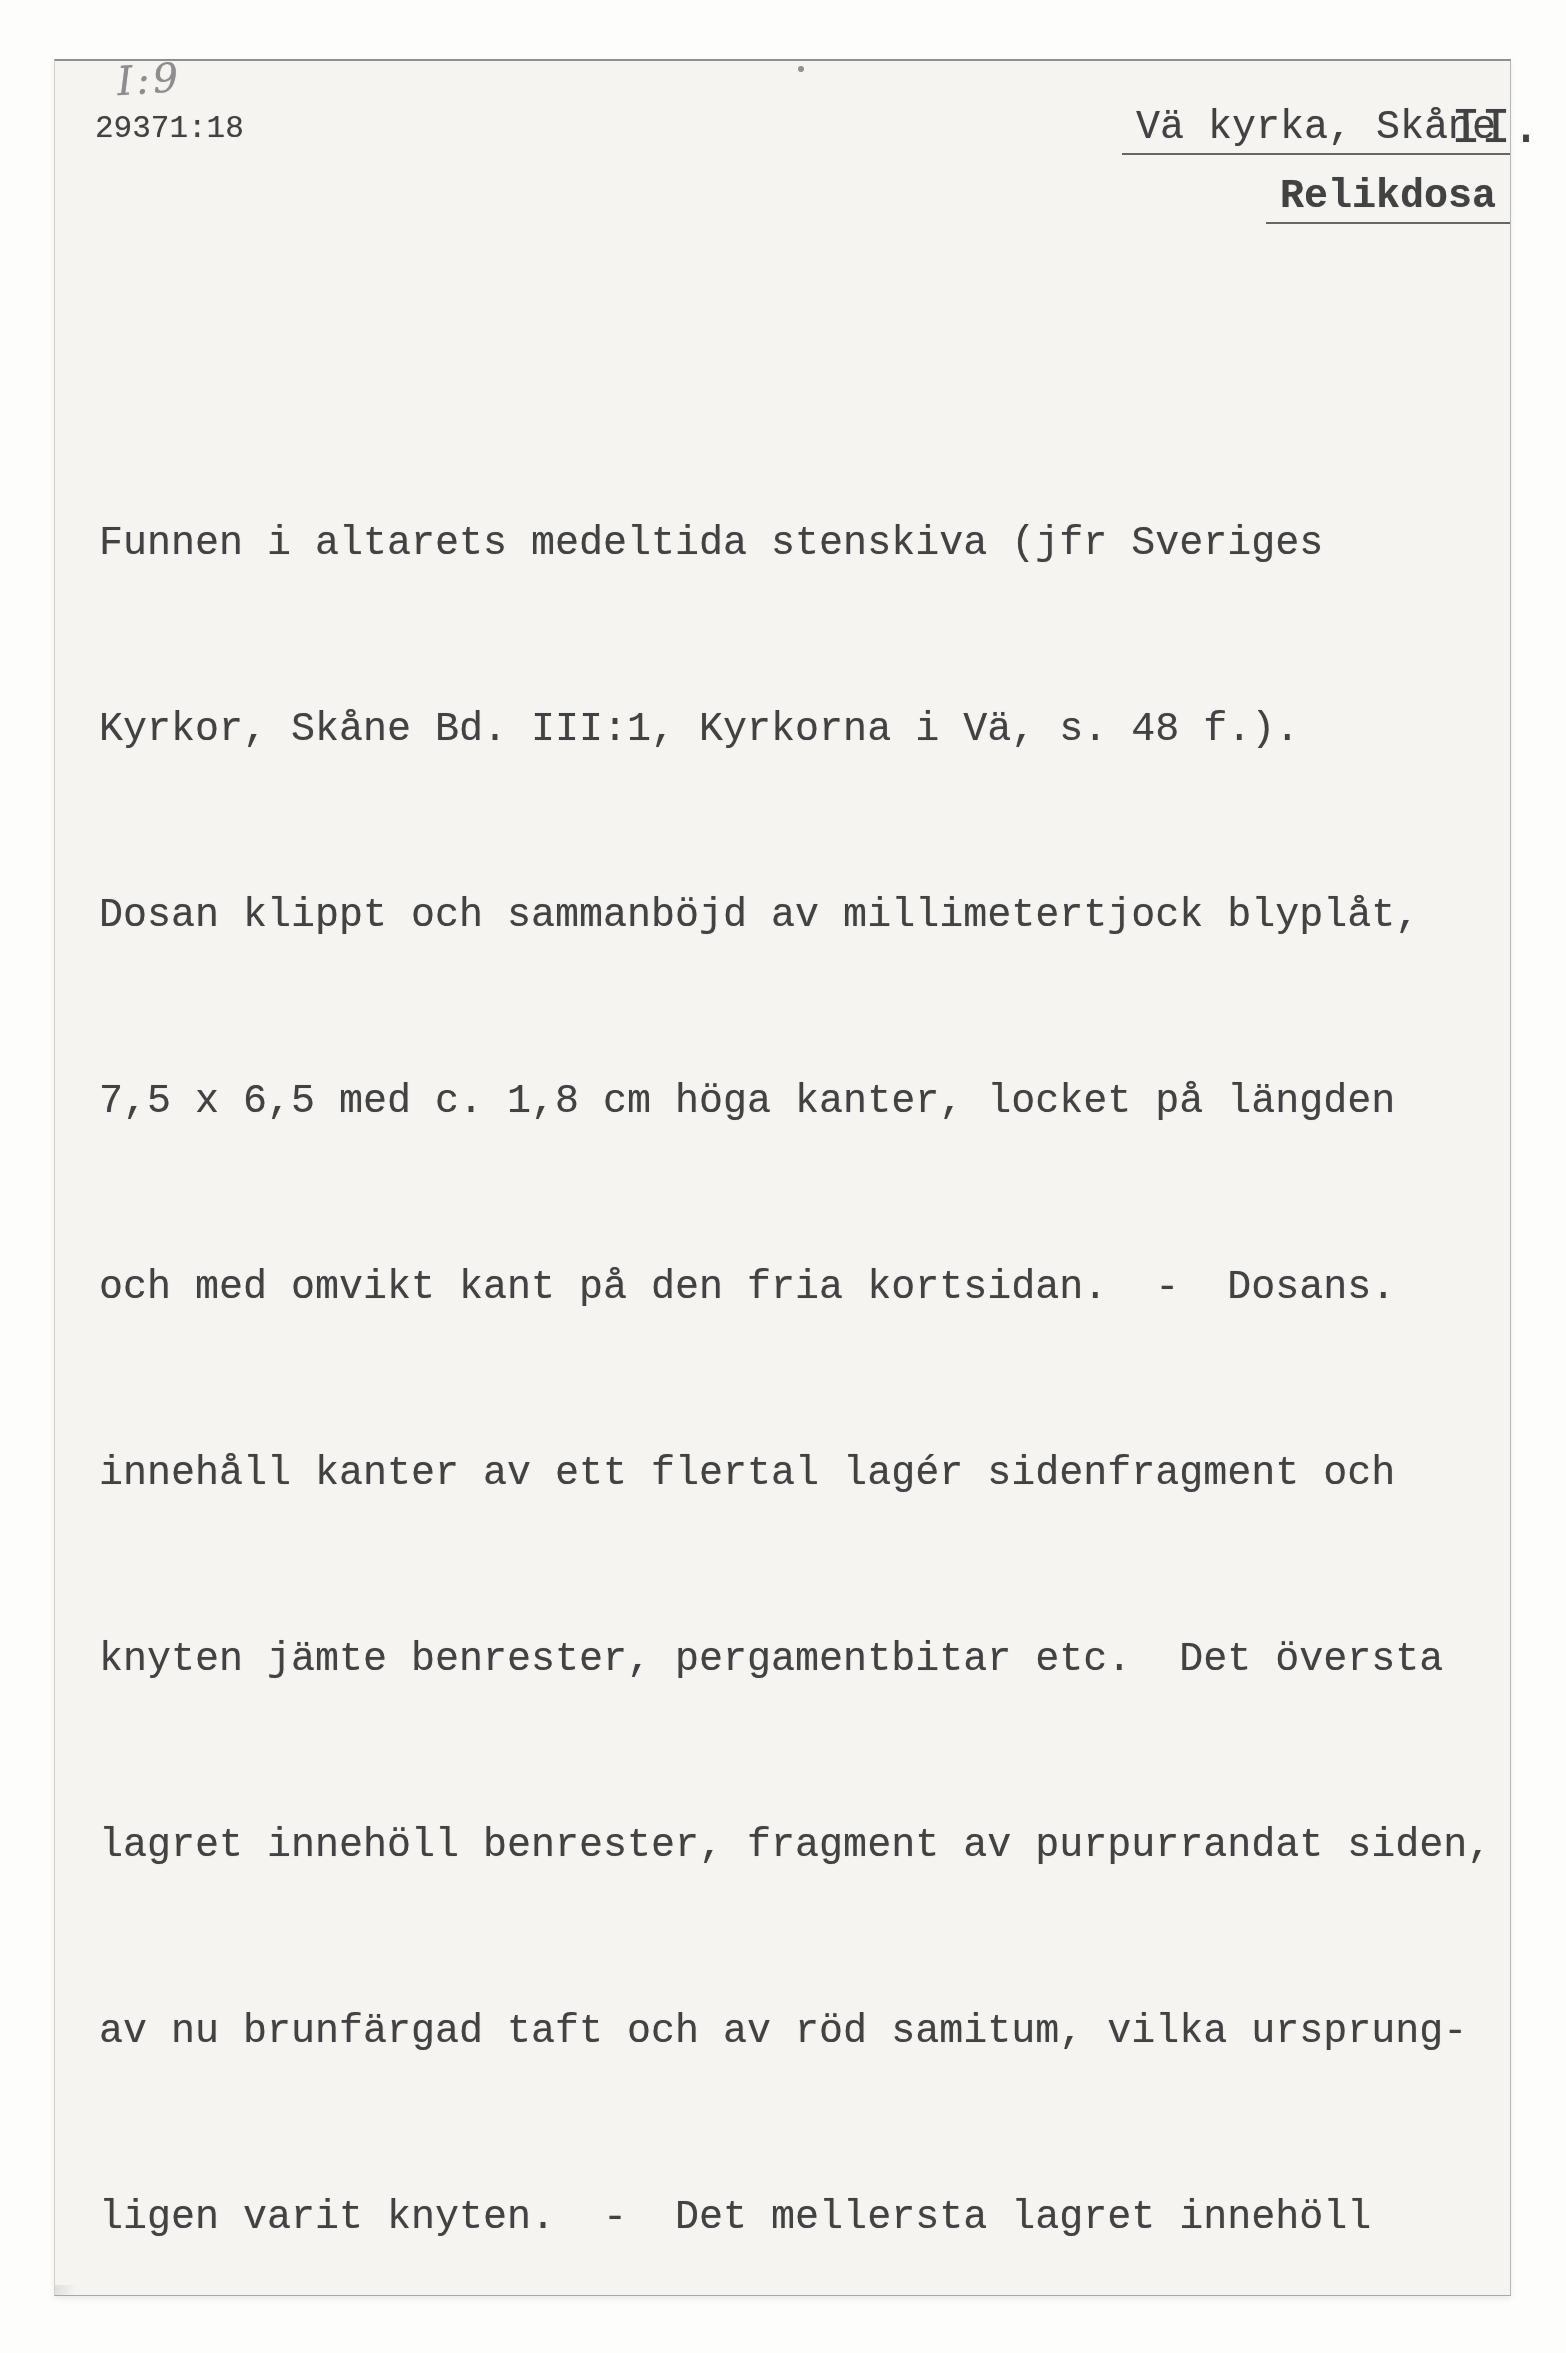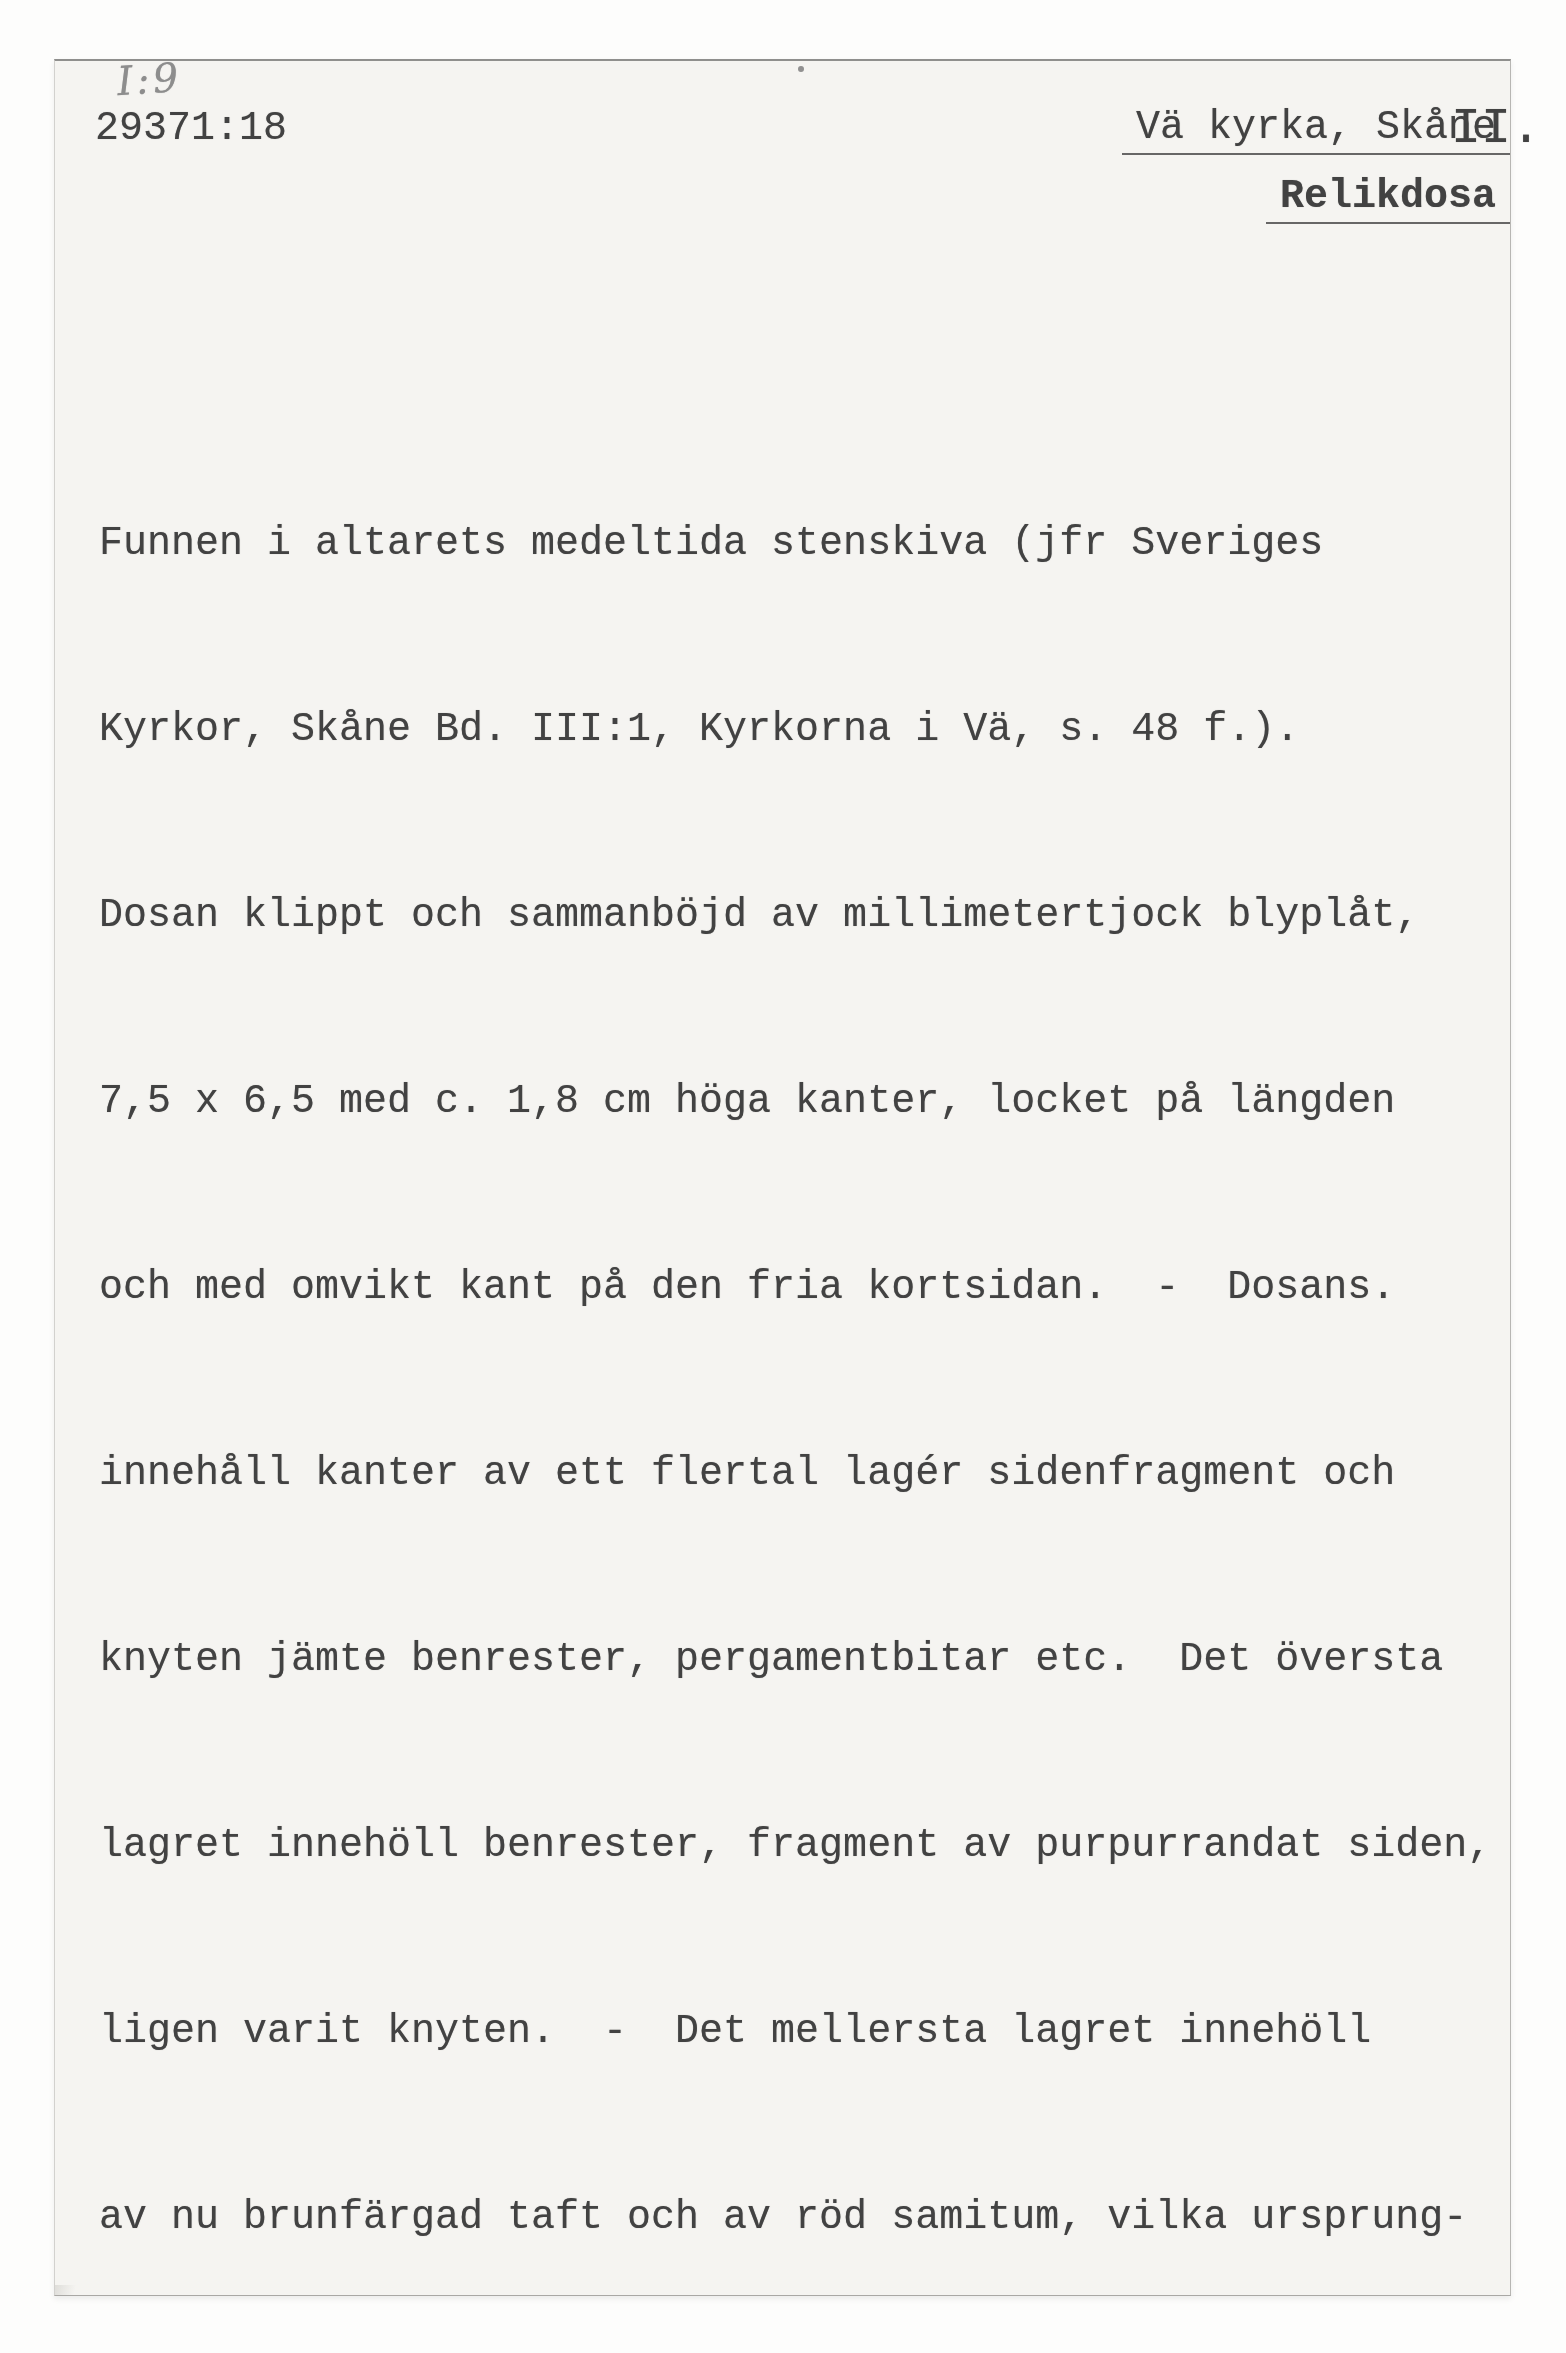--- a/index.html
+++ b/index.html
@@ -42,21 +42,21 @@
     font-size: 40px;
     color: #8d8d8d;
     transform: rotate(-4deg);
     letter-spacing: 3.3px;
     text-shadow: 0 0 0.8px rgba(140,140,140,0.6);
   }
   .catalog {
     position: absolute;
     left: 40px;
     top: 46px;
-    font-size: 40px;
+    font-size: 31px;
     line-height: 43px;
     white-space: pre;
   }
   .title-block {
     position: absolute;
     left: 0;
     right: 0;
     top: 46px;
     text-align: right;
   }
@@ -132,22 +132,22 @@
     <div class="body-text type">
       <div class="para">
         <div class="line">Funnen i altarets medeltida stenskiva (jfr Sveriges</div>
         <div class="line">Kyrkor, Skåne Bd. III:1, Kyrkorna i Vä, s. 48 f.).</div>
         <div class="line">Dosan klippt och sammanböjd av millimetertjock blyplåt,</div>
         <div class="line">7,5 x 6,5 med c. 1,8 cm höga kanter, locket på längden</div>
         <div class="line">och med omvikt kant på den fria kortsidan.  -  Dosans.</div>
         <div class="line">innehåll kanter av ett flertal lagér sidenfragment och</div>
         <div class="line">knyten jämte benrester, pergamentbitar etc.  Det översta</div>
         <div class="line">lagret innehöll benrester, fragment av purpurrandat siden,</div>
+        <div class="line">av nu brunfärgad taft och av röd samitum, vilka ursprung-</div>
         <div class="line">ligen varit knyten.  -  Det mellersta lagret innehöll</div>
-        <div class="line">av nu brunfärgad taft och av röd samitum, vilka ursprung-</div>
         
         
         
         
         
         
         
         
         
         

